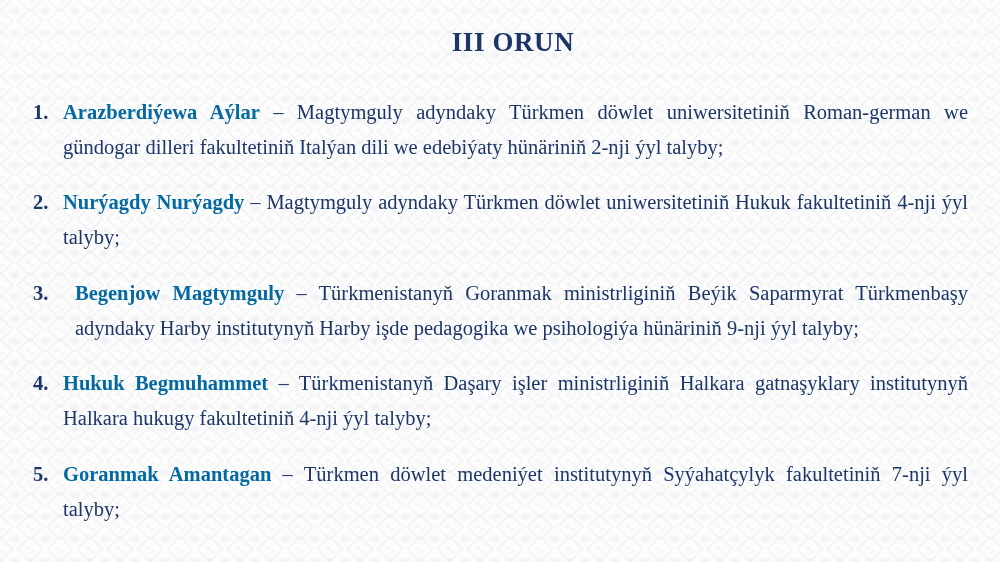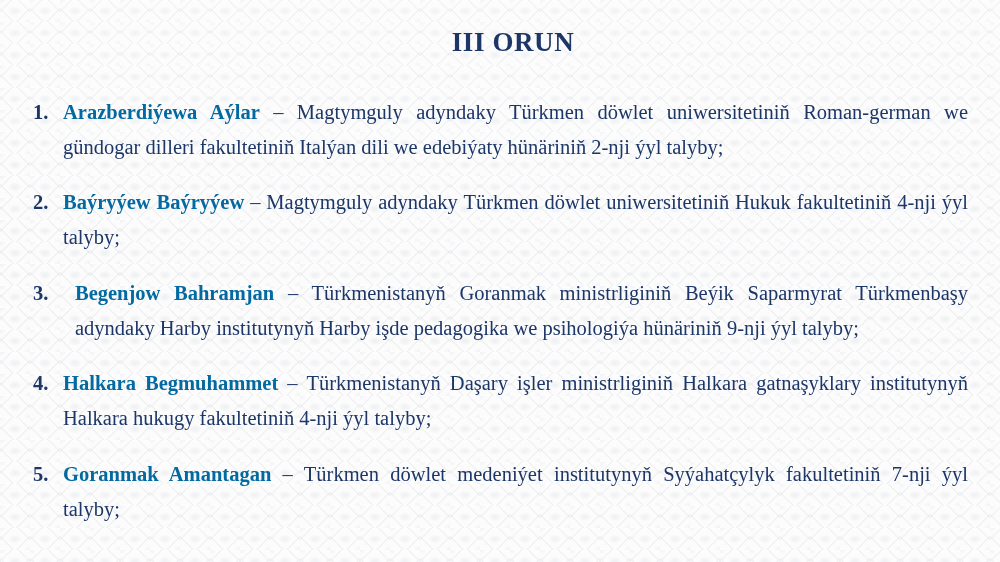--- a/index.html
+++ b/index.html
@@ -166,29 +166,29 @@
 
     <div class="slide-title">III ORUN</div>
 
     <div class="award-list">
 
       <p class="award-item">
         <span class="award-number">1.</span><span class="award-name">Arazberdiýewa Aýlar</span><span class="award-dash"> – </span><span class="award-desc">Magtymguly adyndaky Türkmen döwlet uniwersitetiniň Roman-german we gündogar dilleri fakultetiniň Italýan dili we edebiýaty hünäriniň 2-nji ýyl talyby;</span>
       </p>
 
       <p class="award-item">
-        <span class="award-number">2.</span><span class="award-name">Baýryýew Baýryýew</span><span class="award-dash"> – </span><span class="award-desc">Magtymguly adyndaky Türkmen döwlet uniwersitetiniň Hukuk fakultetiniň 4-nji ýyl talyby;</span>
+        <span class="award-number">2.</span><span class="award-name">Nurýagdy Nurýagdy</span><span class="award-dash"> – </span><span class="award-desc">Magtymguly adyndaky Türkmen döwlet uniwersitetiniň Hukuk fakultetiniň 4-nji ýyl talyby;</span>
       </p>
 
       <p class="award-item wide-num">
-        <span class="award-number">3.</span><span class="award-name">Begenjow Bahramjan</span><span class="award-dash"> – </span><span class="award-desc">Türkmenistanyň Goranmak ministrliginiň Beýik Saparmyrat Türkmenbaşy adyndaky Harby institutynyň Harby işde pedagogika we psihologiýa hünäriniň 9-nji ýyl talyby;</span>
+        <span class="award-number">3.</span><span class="award-name">Begenjow Magtymguly</span><span class="award-dash"> – </span><span class="award-desc">Türkmenistanyň Goranmak ministrliginiň Beýik Saparmyrat Türkmenbaşy adyndaky Harby institutynyň Harby işde pedagogika we psihologiýa hünäriniň 9-nji ýyl talyby;</span>
       </p>
 
       <p class="award-item">
-        <span class="award-number">4.</span><span class="award-name">Halkara Begmuhammet</span><span class="award-dash"> – </span><span class="award-desc">Türkmenistanyň Daşary işler ministrliginiň Halkara gatnaşyklary institutynyň Halkara hukugy fakultetiniň 4-nji ýyl talyby;</span>
+        <span class="award-number">4.</span><span class="award-name">Hukuk Begmuhammet</span><span class="award-dash"> – </span><span class="award-desc">Türkmenistanyň Daşary işler ministrliginiň Halkara gatnaşyklary institutynyň Halkara hukugy fakultetiniň 4-nji ýyl talyby;</span>
       </p>
 
       <p class="award-item">
         <span class="award-number">5.</span><span class="award-name">Goranmak Amantagan</span><span class="award-dash"> – </span><span class="award-desc">Türkmen döwlet medeniýet institutynyň Syýahatçylyk fakultetiniň 7-nji ýyl talyby;</span>
       </p>
 
     </div>
   </div>
 </div>
 

